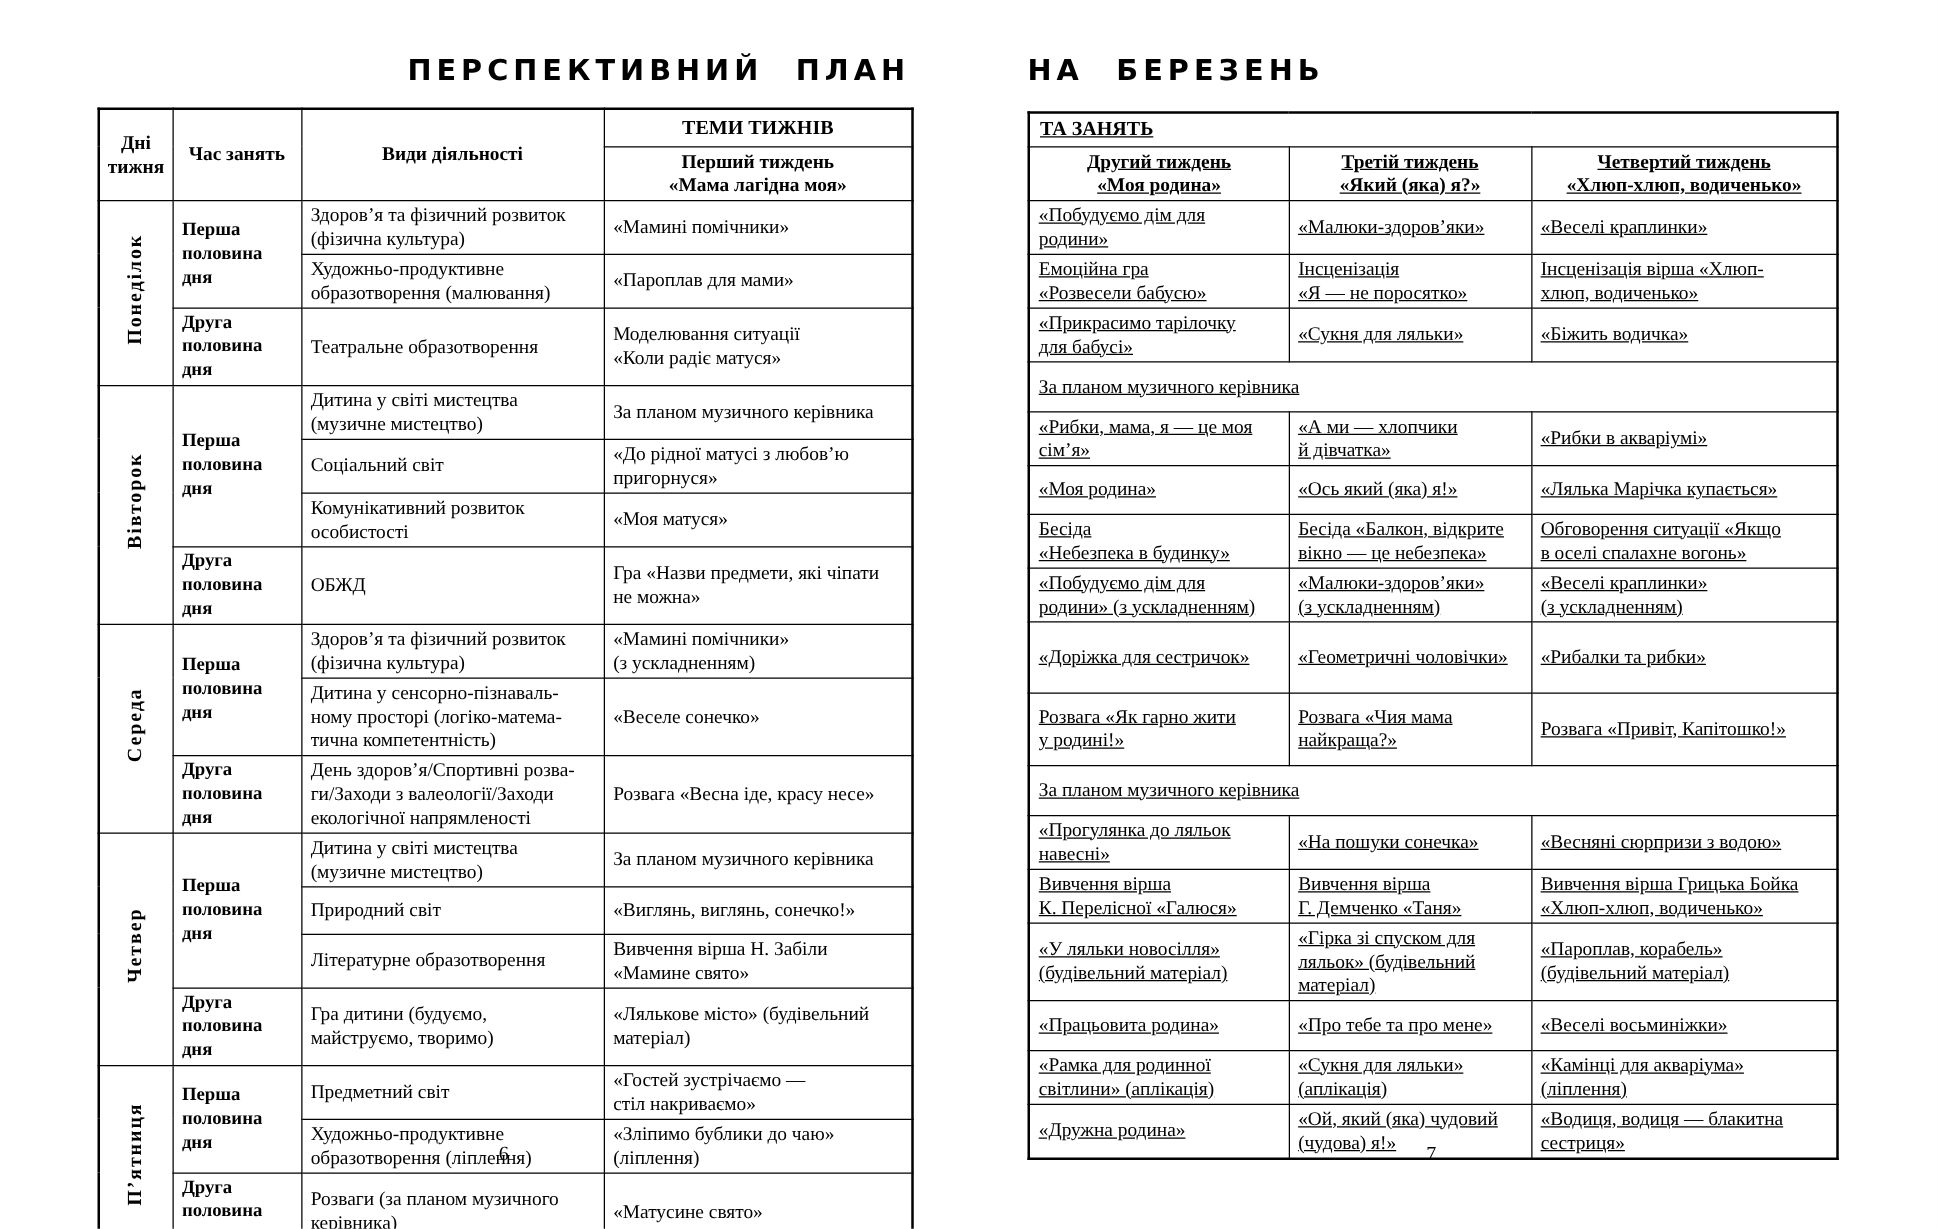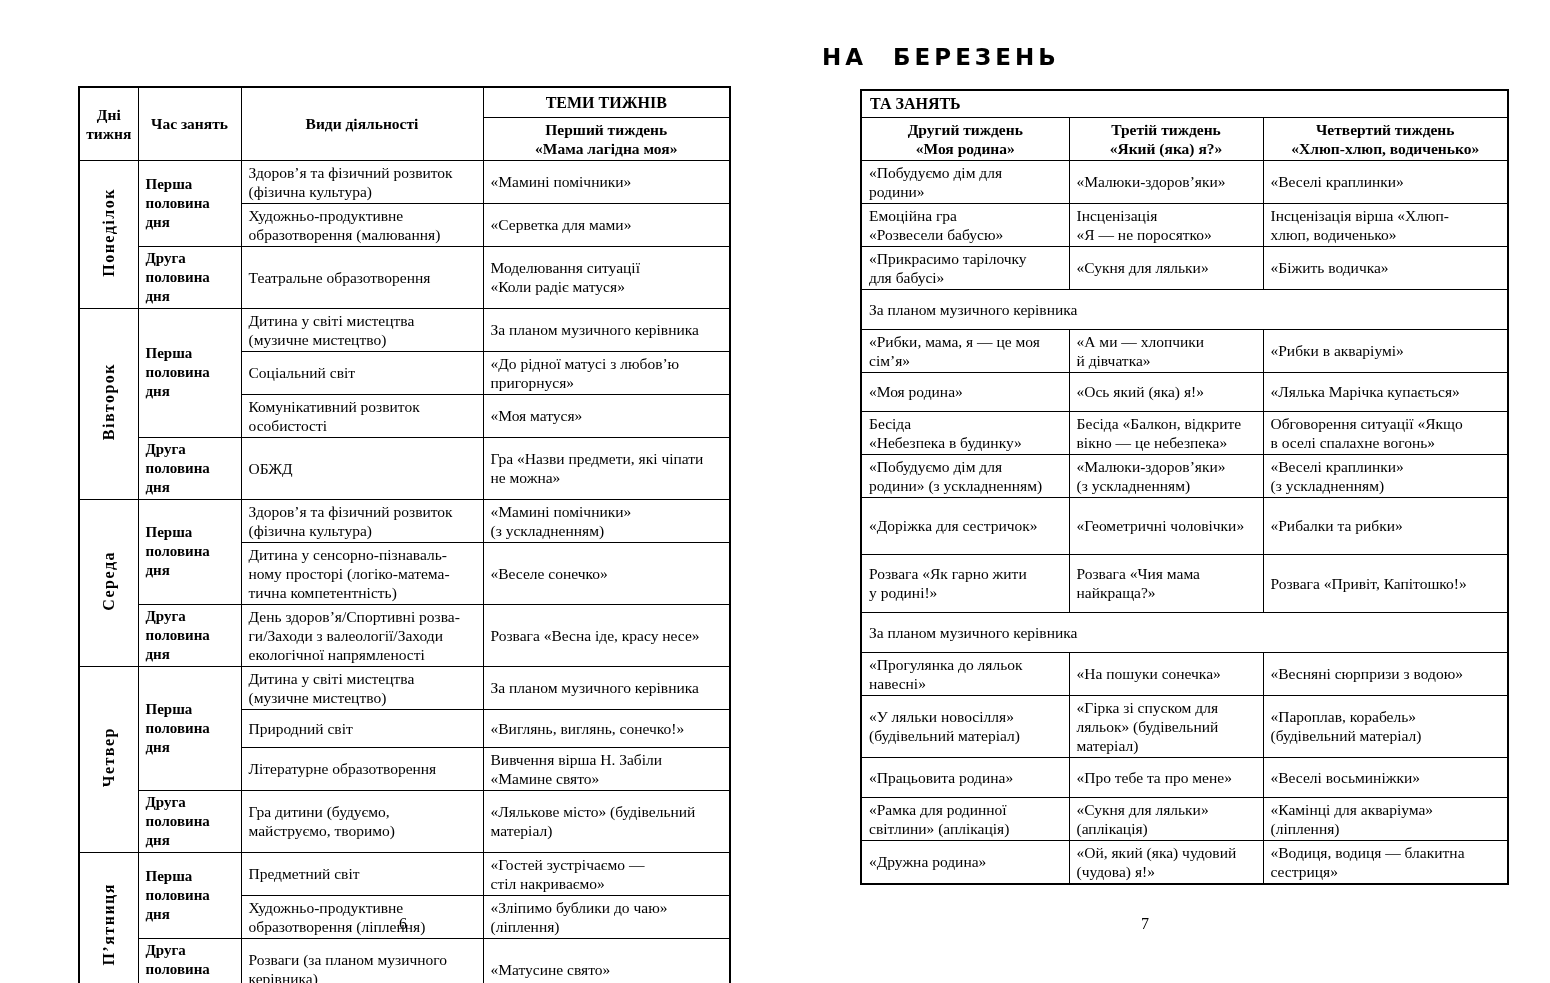--- a/index.html
+++ b/index.html
@@ -20,21 +20,21 @@
   #title-left { left:78px; width:650px; text-align:right; }
   #title-right { left:822px; }
 
   table {
     position:absolute;
     border-collapse:collapse; table-layout:fixed;
     background:#fff;
     border:2px solid #000;
   }
   #left-table  { left:78px;  top:86px; width:651px; }
-  #right-table { left:860px; top:89px; width:647px; }
+  #right-table { left:822px; top:89px; width:647px;text-decoration:underline; }
 
   th, td {
     border:1px solid #000;
     font-size:15.5px; line-height:19px;
     vertical-align:middle;
     white-space:pre-line;
     padding:2px 4px 2px 7px;
   }
   th { font-weight:bold; text-align:center; padding:2px 4px; }
   th.cont-header { text-align:left; padding-left:8px; font-size:16px; }
@@ -57,20 +57,21 @@
     text-align:center; font-size:16px;
   }
   #page-num-left  { left:383px; }
   #page-num-right { left:1125px; }
 </style>
 </head>
 <body>
 
 <div class="pages">
 
+  <div id="title-left" class="spread-title">ПЕРСПЕКТИВНИЙ ПЛАН</div>
   <div id="title-right" class="spread-title">НА БЕРЕЗЕНЬ</div>
 
   <table id="left-table">
     <colgroup>
       <col style="width:59px">
         <col style="width:103px">
       <col style="width:242px">
         <col style="width:247px">
     </colgroup>
     <thead>
@@ -91,21 +92,21 @@
           <td class="day-cell" rowspan="3"><span class="day-text">Понеділок</span></td>
           <td class="time-cell" rowspan="2">Перша
 половина дня</td>
           <td class="activity-cell">Здоров’я та фізичний розвиток
 (фізична культура)</td>
           <td class="theme-cell">«Мамині помічники»</td>
         </tr>
         <tr style="height: 40px;">
           <td class="activity-cell">Художньо-продуктивне
 образотворення (малювання)</td>
-          <td class="theme-cell">«Серветка для мами»</td>
+          <td class="theme-cell">«Пароплав для мами»</td>
         </tr>
         <tr style="height: 40px;">
           <td class="time-cell" rowspan="1">Друга
 половина дня</td>
           <td class="activity-cell">Театральне образотворення</td>
           <td class="theme-cell">Моделювання ситуації
 «Коли радіє матуся»</td>
         </tr>
         <tr style="height: 40px;">
           <td class="day-cell" rowspan="4"><span class="day-text">Вівторок</span></td>
@@ -289,20 +290,28 @@
         </tr>
         <tr style="height: 40px;">
           <td class="span-cell" colspan="3">За планом музичного керівника</td>
         </tr>
         <tr style="height: 38px;">
           <td class="theme-cell">«Прогулянка до ляльок
 навесні»</td>
           <td class="theme-cell">«На пошуки сонечка»</td>
           <td class="theme-cell">«Весняні сюрпризи з водою»</td>
         </tr>
+        <tr style="height: 39px;">
+          <td class="theme-cell">Вивчення вірша
+К. Перелісної «Галюся»</td>
+          <td class="theme-cell">Вивчення вірша
+Г. Демченко «Таня»</td>
+          <td class="theme-cell">Вивчення вірша Грицька Бойка
+«Хлюп-хлюп, водиченько»</td>
+        </tr>
         <tr style="height: 58px;">
           <td class="theme-cell">«У ляльки новосілля»
 (будівельний матеріал)</td>
           <td class="theme-cell">«Гірка зі спуском для
 ляльок» (будівельний
 матеріал)</td>
           <td class="theme-cell">«Пароплав, корабель»
 (будівельний матеріал)</td>
         </tr>
         <tr style="height: 40px;">

